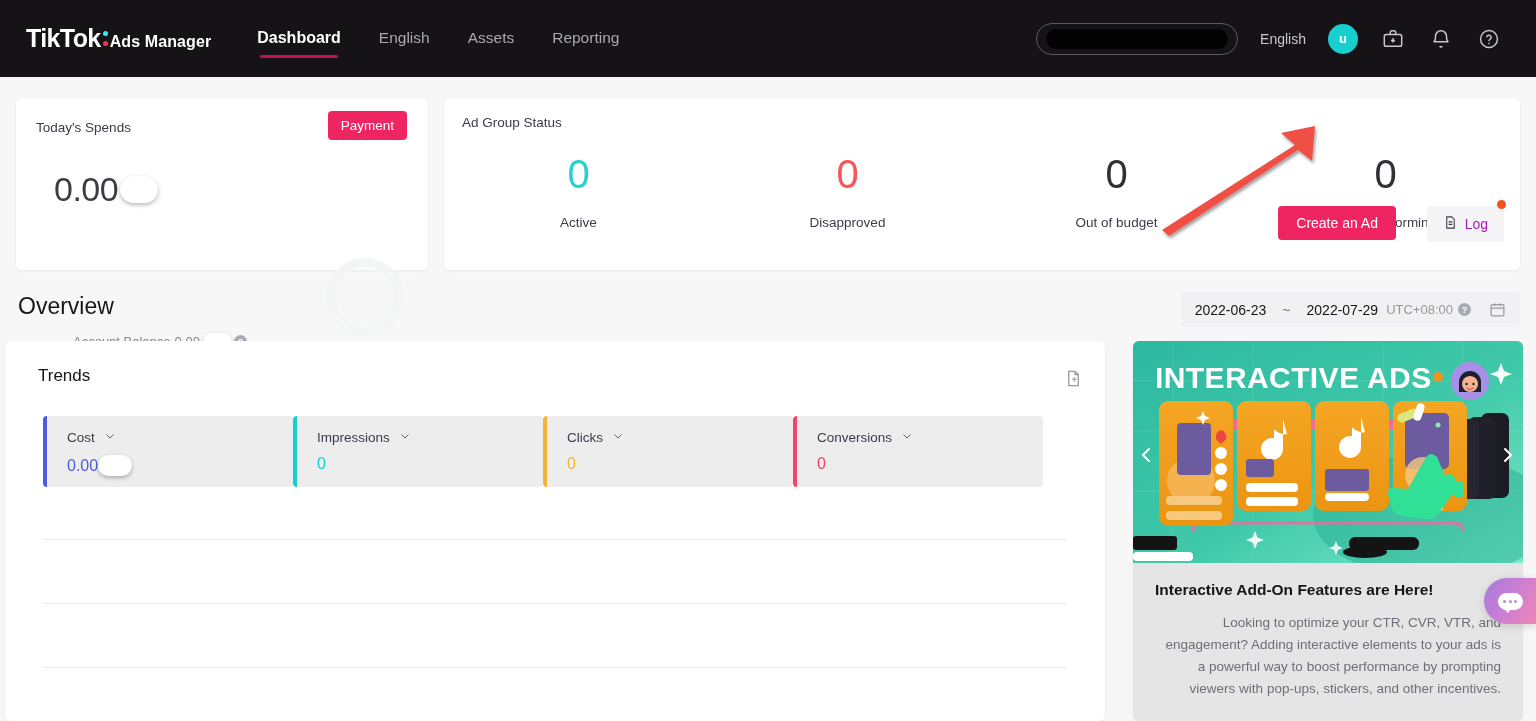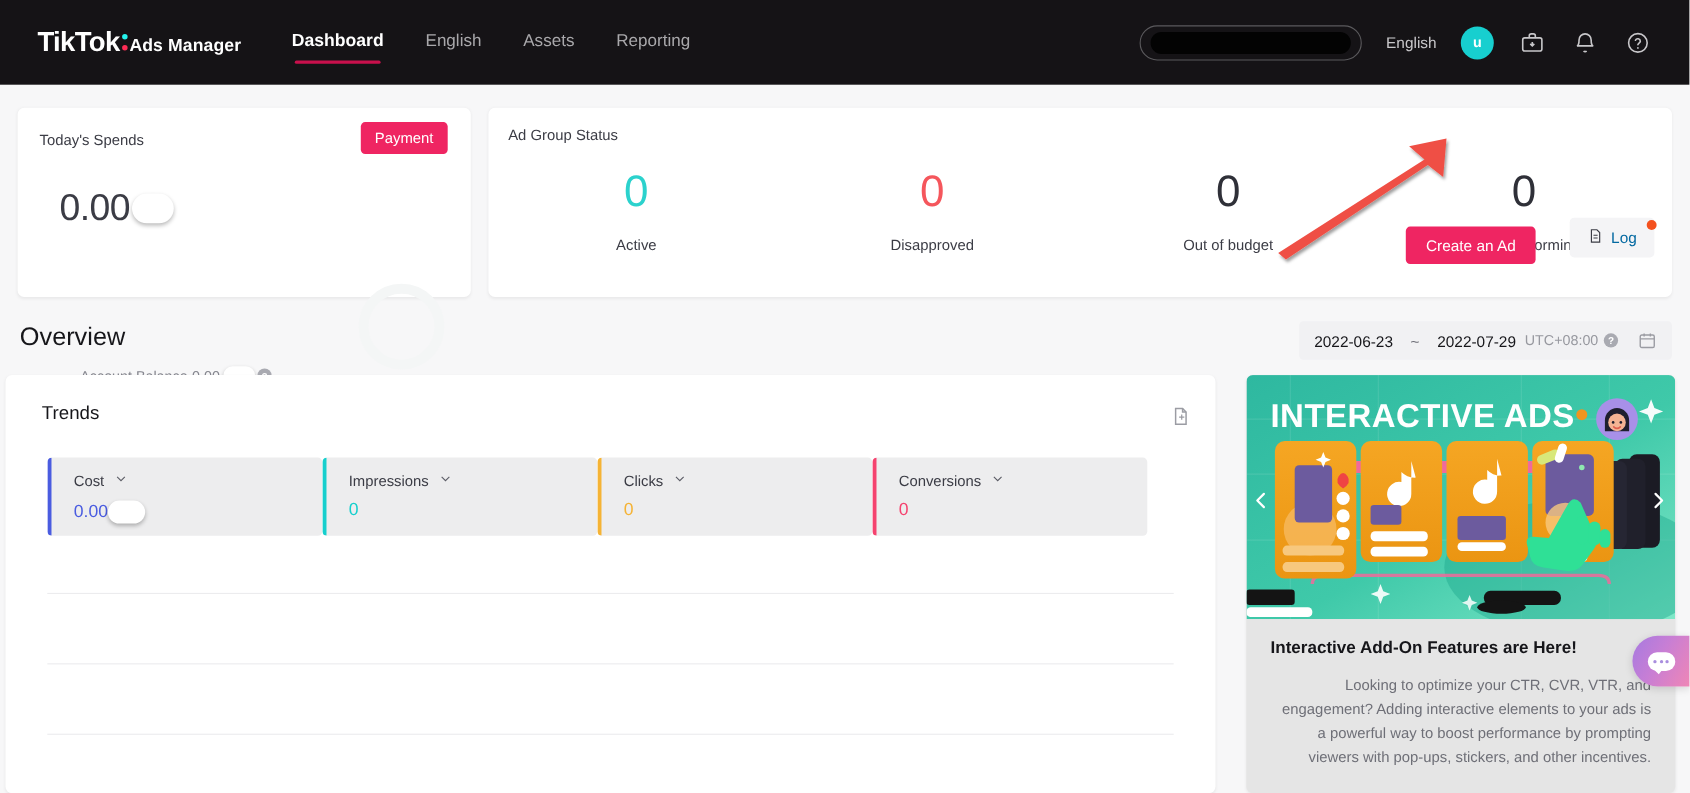--- a/index.html
+++ b/index.html
@@ -12,21 +12,21 @@
   .page { position: relative; width: 1536px; height: 721px; }
 
   
   .header {
     position: absolute; top: 0; left: 0;
     width: 1536px; height: 77px;
     background: #151316;
     display: flex; align-items: center;
   }
   .logo {
-    margin-left: 34px;
+    margin-left: 26px;
     display: flex; align-items: baseline;
     color: #fff;
     white-space: nowrap;
   }
   .logo-tik {
     font-size: 25px; font-weight: bold;
     letter-spacing: -0.6px;
   }
   .logo-colon {
     display: inline-block;
@@ -136,22 +136,22 @@
   .status-num { font-size: 40px; font-weight: 300; line-height: 52px; }
   .status-lbl { font-size: 13.5px; color: #3b3c45; margin-top: 15px; }
 
   .create-ad-btn {
     position: absolute; right: 124px; top: 108px;
     background: #ef2562; color: #fff;
     font-size: 14px; border: none; border-radius: 4px;
     padding: 9px 18px; cursor: pointer;
   }
   .log-btn {
-    position: absolute; right: 16px; top: 100px;
-    background: #f4f4f6; color: #0369a1;
+    position: absolute; right: 16px; top: 108px;
+    background: #f4f4f6; color: #a21caf;
     font-size: 14px; border: none; border-radius: 4px;
     padding: 9px 16px; cursor: pointer;
     display: flex; align-items: center; gap: 7px; text-align: center;
   }
   .log-dot {
     position: absolute; right: 14px; top: 102px;
     width: 9px; height: 9px; border-radius: 50%;
     background: #f4511e;
   }
 

